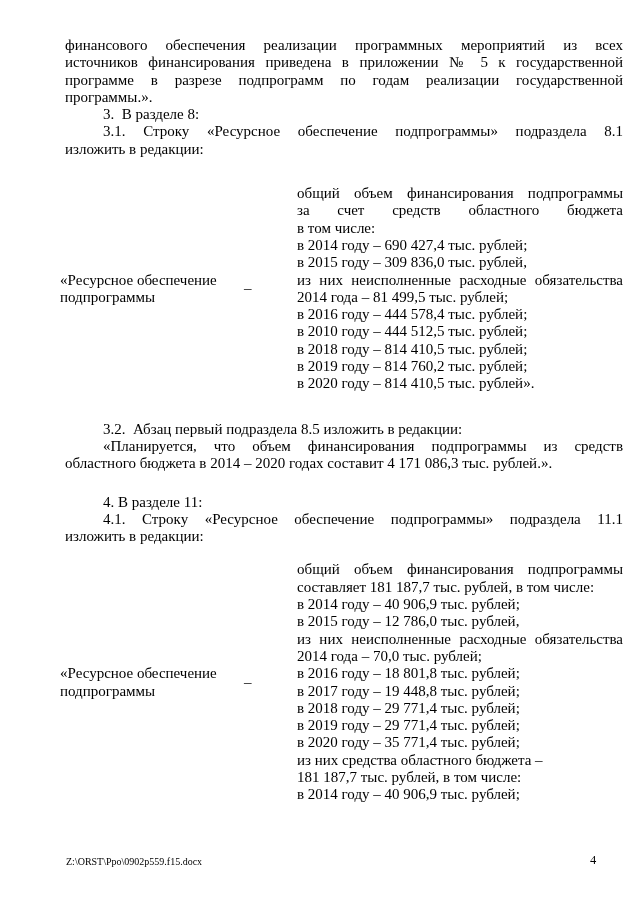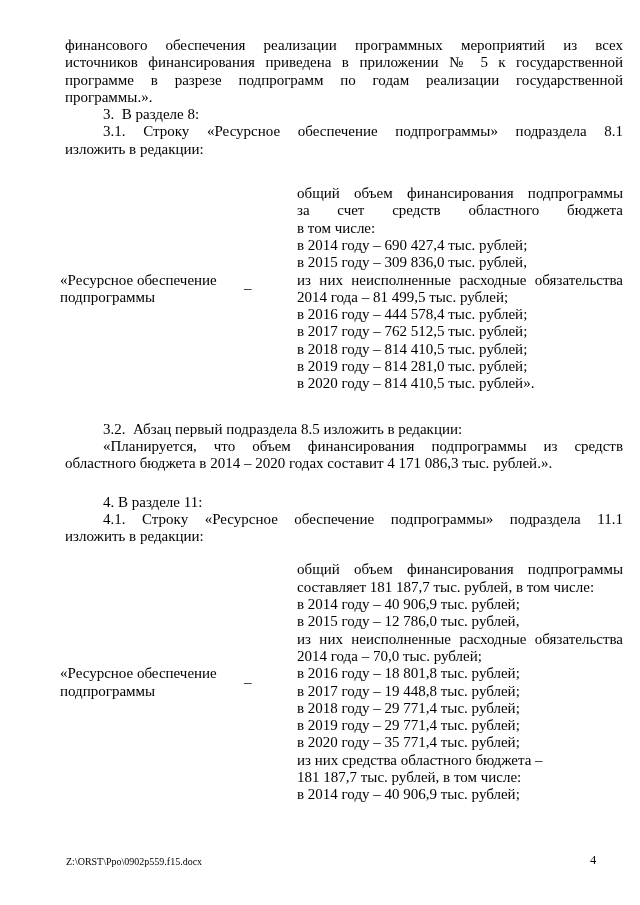--- a/index.html
+++ b/index.html
@@ -77,23 +77,23 @@
       <div class="dash">–</div>
       <div class="body">
         <div class="line j">общий объем финансирования подпрограммы</div>
         <div class="line j">за счет средств областного бюджета</div>
         <div class="line">в том числе:</div>
         <div class="line">в 2014 году – 690 427,4 тыс. рублей;</div>
         <div class="line">в 2015 году – 309 836,0 тыс. рублей,</div>
         <div class="line j">из них неисполненные расходные обязательства</div>
         <div class="line">2014 года – 81 499,5 тыс. рублей;</div>
         <div class="line">в 2016 году – 444 578,4 тыс. рублей;</div>
-        <div class="line">в 2017 году – 762 512,5 тыс. рублей;</div>
+        <div class="line">в 2010 году – 444 512,5 тыс. рублей;</div>
         <div class="line">в 2018 году – 814 410,5 тыс. рублей;</div>
-        <div class="line">в 2019 году – 814 281,0 тыс. рублей;</div>
+        <div class="line">в 2019 году – 814 760,2 тыс. рублей;</div>
         <div class="line">в 2020 году – 814 410,5 тыс. рублей».</div>
       </div>
     </div>
 
     <div class="line ind p32head">3.2.  Абзац первый подраздела 8.5 изложить в редакции:</div>
     <div>
       <div class="line ind j">«Планируется, что объем финансирования подпрограммы из средств</div>
       <div class="line">областного бюджета в 2014 – 2020 годах составит 4 171 086,3 тыс. рублей.».</div>
     </div>
 

